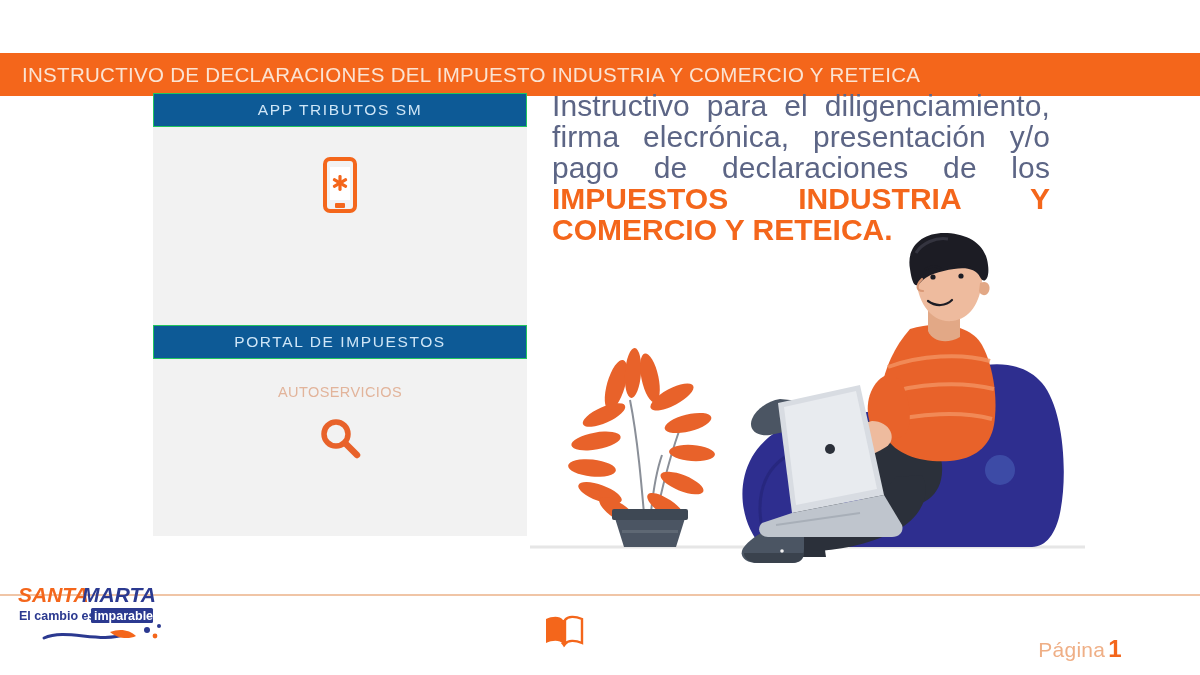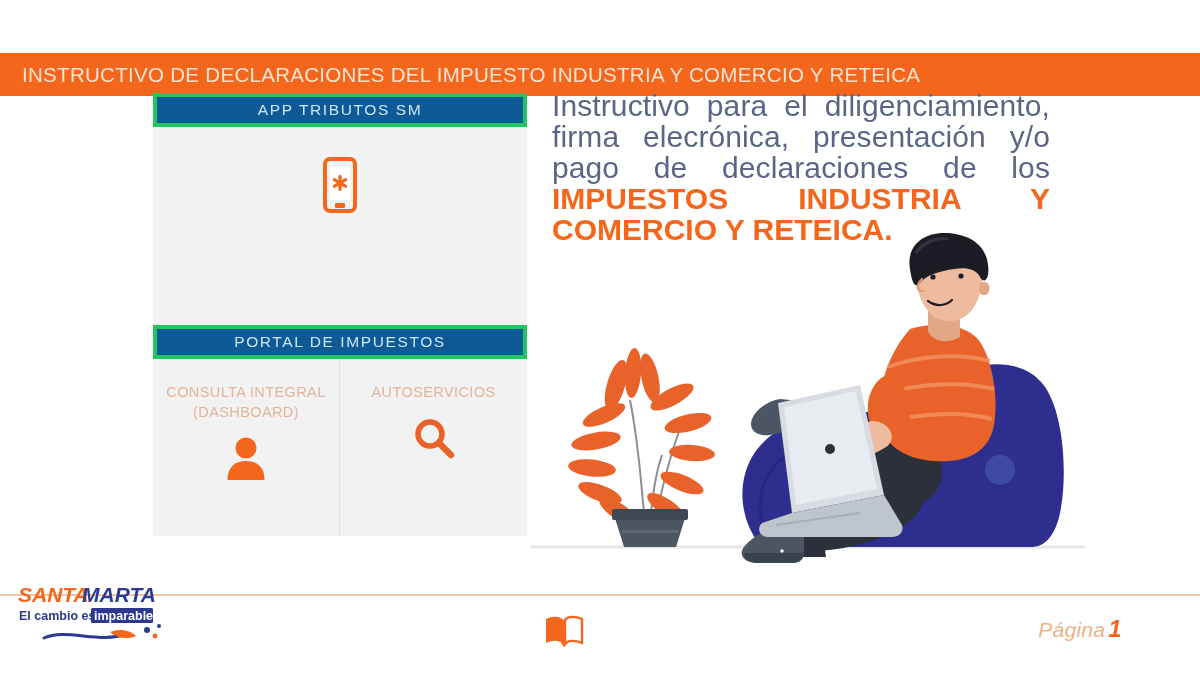--- a/index.html
+++ b/index.html
@@ -28,21 +28,21 @@
 
   
   .infopanel {
     position: absolute; left: 153px; top: 93px;
     width: 374px; height: 443px;
     background: #F2F2F2;
   }
   .bluebar {
     width: 100%; height: 34px;
     background: #0D5A96;
-    border: 4px solid #22c55e;
+    border: 1px solid #22c55e;
     display: flex; align-items: center; justify-content: center;
   }
   .bluebar-text {
     color: #CFE6F7; font-size: 15.5px; letter-spacing: 1.6px; font-weight: 400;
     white-space: nowrap;
   }
   .app-body {
     height: 198px; padding: 16px 22px 0 22px;
   }
   .app-desc {
@@ -85,24 +85,23 @@
   .illus { position: absolute; left: 530px; top: 225px; width: 560px; height: 350px; }
 
   
   .footer-rule {
     position: absolute; left: 0; top: 594px; width: 1200px; height: 2px;
     background: #F0C5A6;
   }
   .logo { position: absolute; left: 14px; top: 580px; width: 165px; height: 66px; text-align: center; }
   .book-icon { position: absolute; left: 543px; top: 614px; }
   .pagina {
-    position: absolute; right: 78px; top: 615px;
+    position: absolute; right: 78px; top: 635px;
     font-size: 21px; color: #EFAF86; letter-spacing: 0.3px;
     white-space: nowrap;
-    font-style: italic;
   }
   .pagina b { color: #F4661B; font-weight: 700; font-size: 24px; margin-left: 3px; }
 </style>
 </head>
 <body>
 
 <div class="page">
 
   <div class="titlebar">
     <div class="titlebar-text">INSTRUCTIVO DE DECLARACIONES DEL IMPUESTO INDUSTRIA Y COMERCIO Y RETEICA</div>
@@ -131,29 +130,20 @@
         </span>
       </div>
     </div>
 
     <div class="bluebar">
       <span class="bluebar-text">PORTAL DE IMPUESTOS</span>
     </div>
 
     <div class="portal-cells">
 
-      <div class="cell left-cell">
-        <div class="cell-label">CONSULTA INTEGRAL (DASHBOARD)</div>
-        <span class="cell-icon">
-          <svg width="48" height="48" viewBox="0 0 48 48">
-            <circle cx="24" cy="14" r="10.5" fill="#F4661B"></circle>
-            <path d="M5.5 46 C5.5 33 13 27 24 27 C35 27 42.5 33 42.5 46 Z" fill="#F4661B"></path>
-          </svg>
-        </span>
-      </div>
 
       <div class="cell">
         <div class="cell-label">AUTOSERVICIOS</div>
         <span class="cell-icon">
           <svg width="48" height="48" viewBox="0 0 48 48">
             <circle cx="20" cy="19" r="12" fill="none" stroke="#E8622A" stroke-width="5.5"></circle>
             <line x1="29" y1="28" x2="41" y2="40" stroke="#E8622A" stroke-width="6.5" stroke-linecap="round"></line>
           </svg>
         </span>
       </div>

